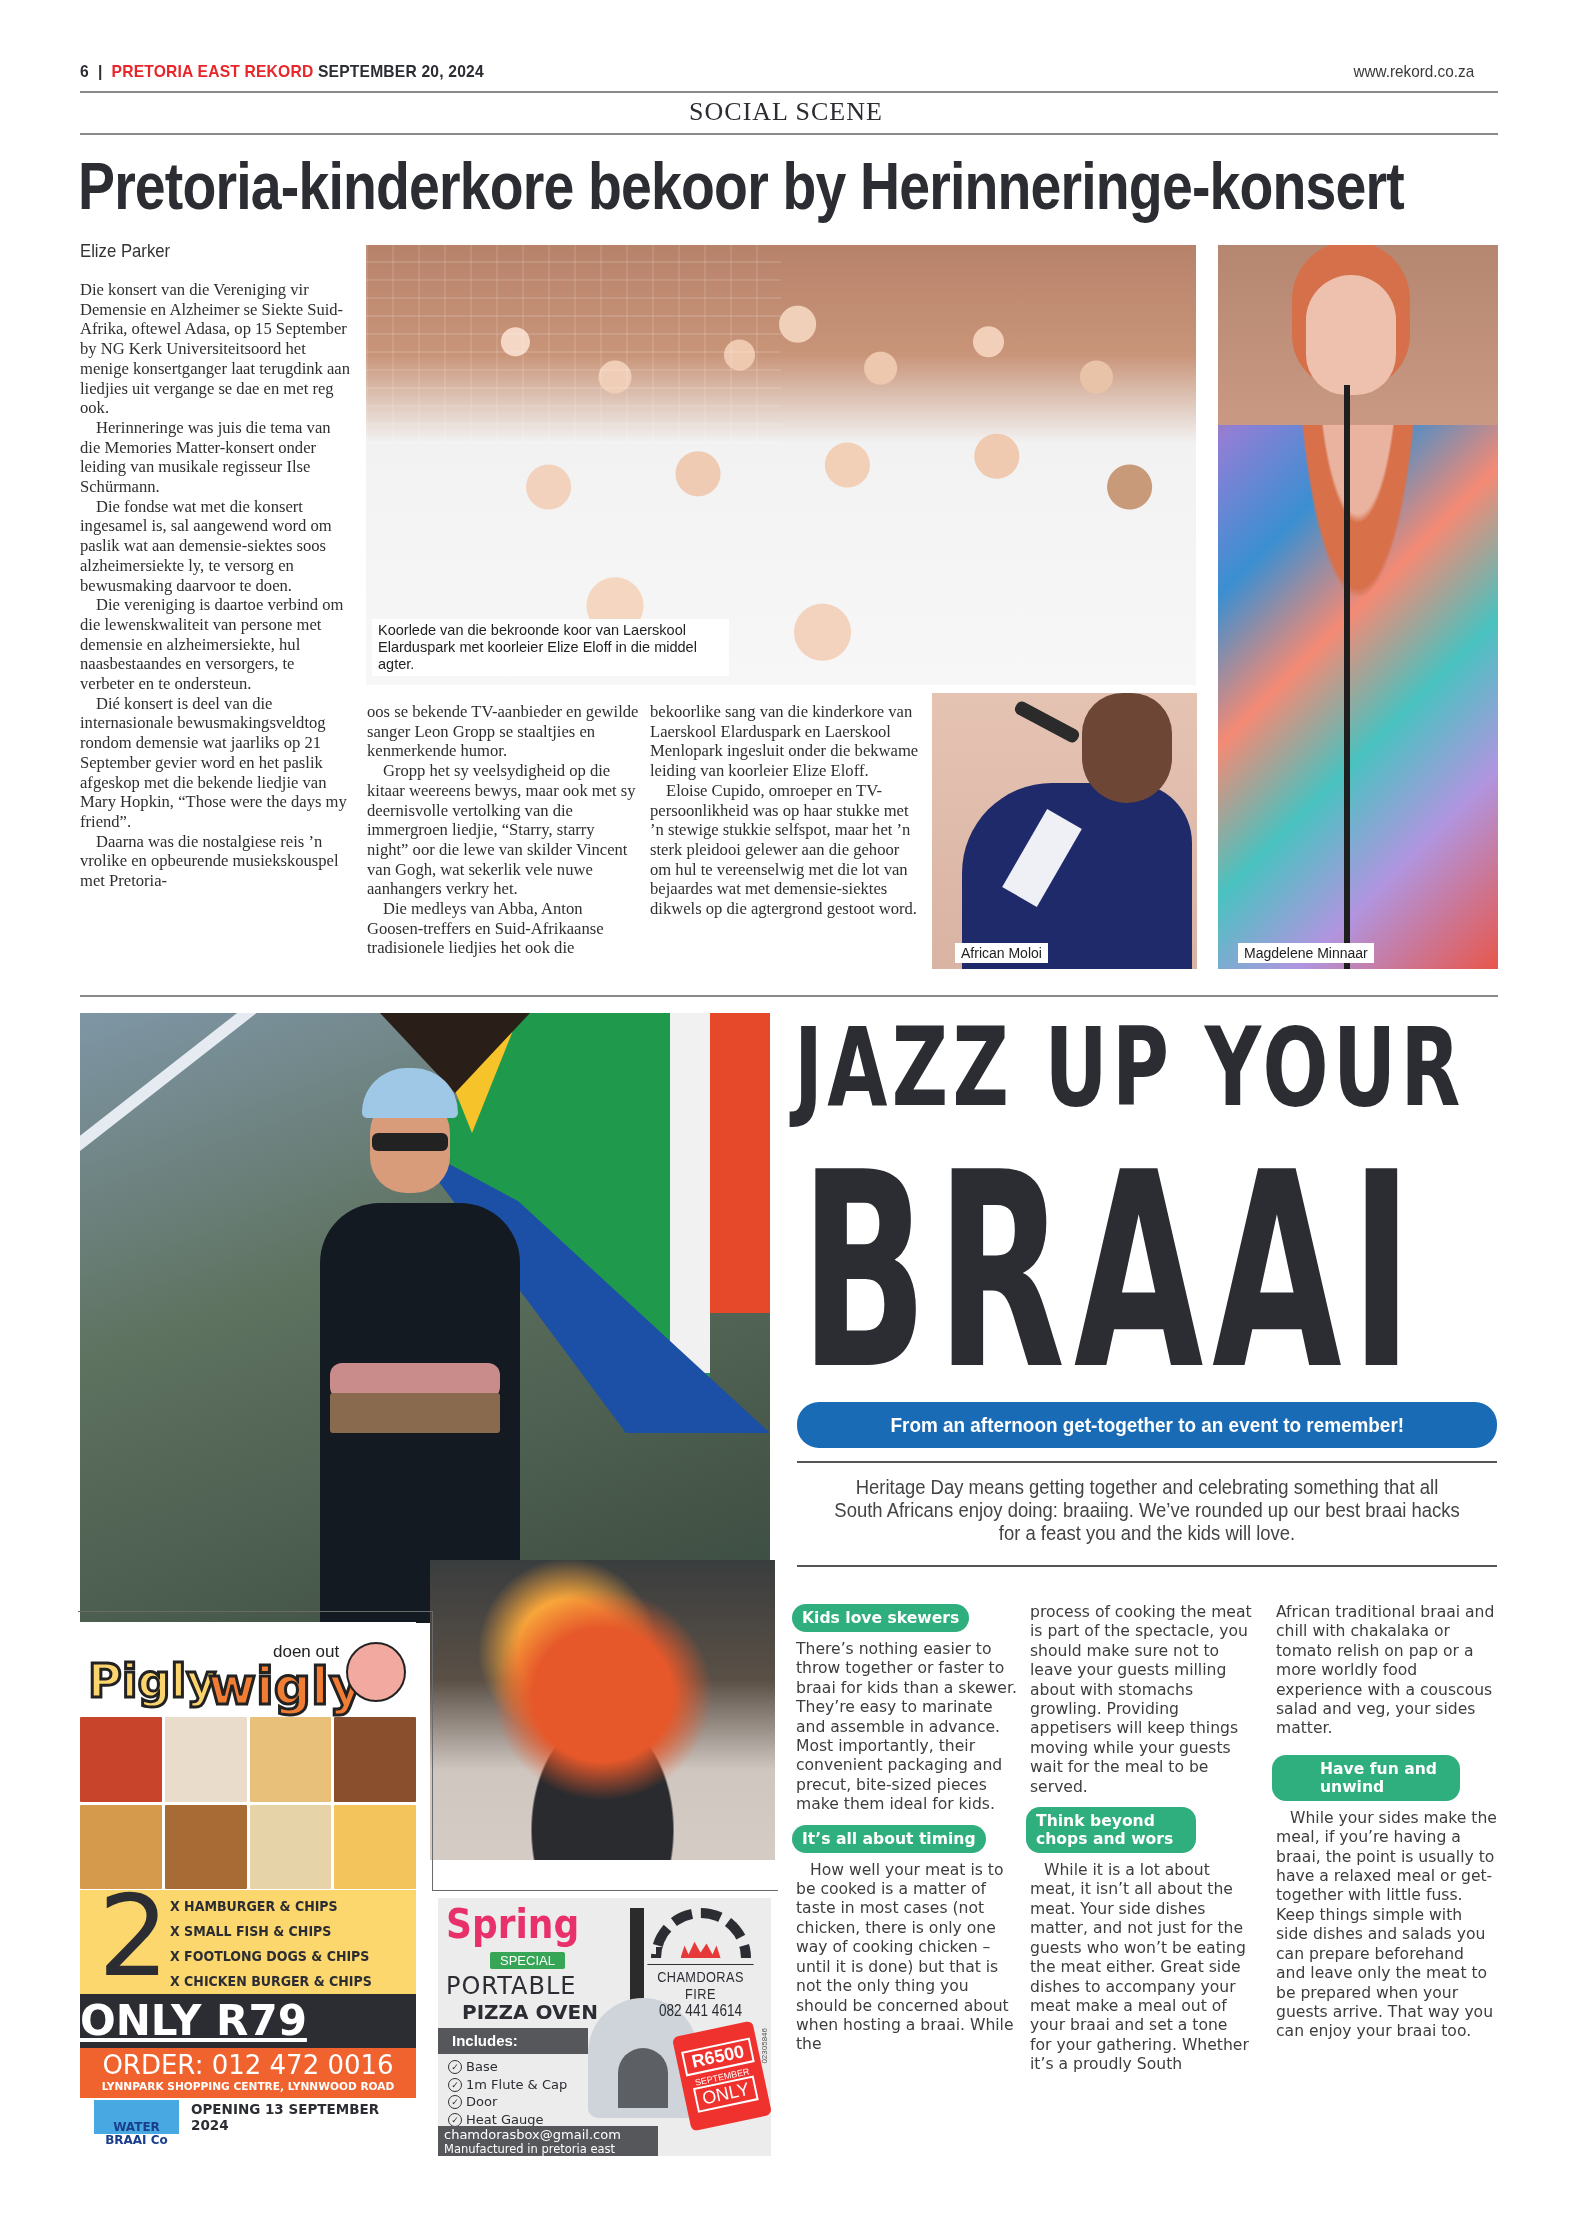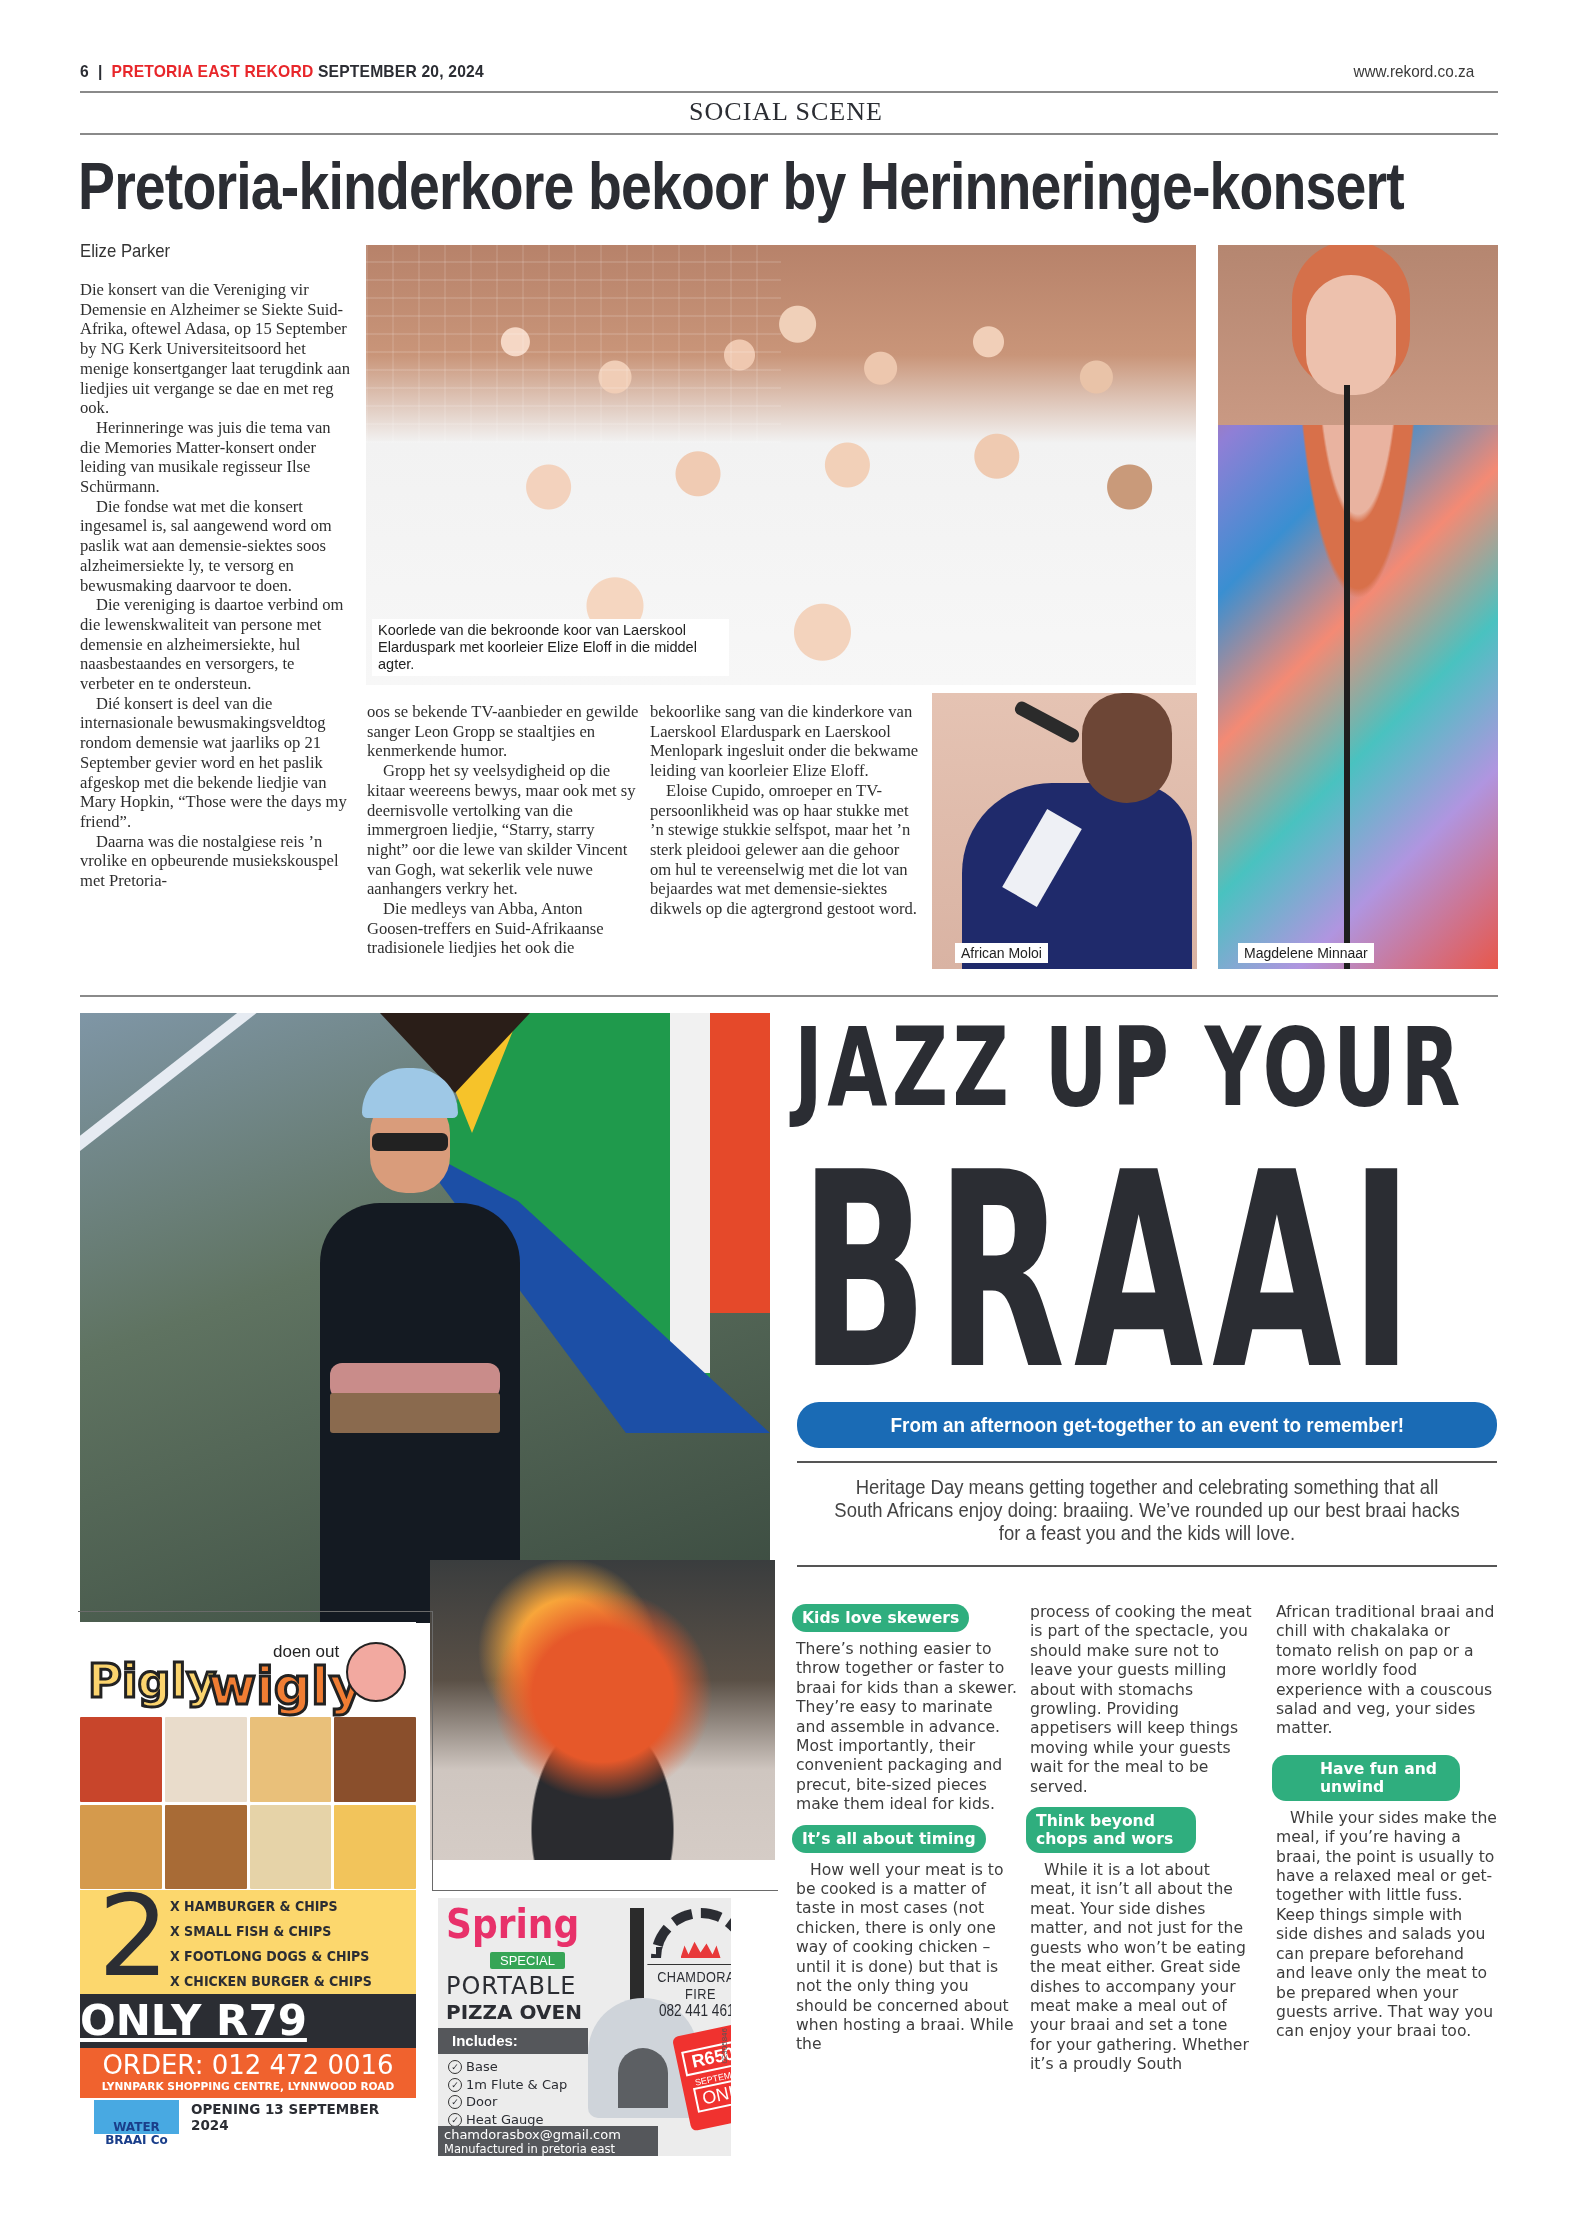--- a/index.html
+++ b/index.html
@@ -122,25 +122,25 @@
   .pig-order .delivery { display:flex; justify-content:center; align-items:center; gap:18px; margin-top:6px; font-family:"DejaVu Sans", sans-serif; font-weight:bold; font-size:17px; color:#2b2d33; }
   .pig-order .uber { font-weight:normal; font-size:19px; }
   .pig-order .uber b { color:#3db154; font-weight:normal; }
   .pig-order .mrd { display:inline-block; width:22px; height:26px; background:#f1b24a; border-radius:6px; margin-right:4px; vertical-align:middle; }
 
   .pig-foot { left:80px; top:2098px; width:336px; height:38px; background:#fff; display:flex; align-items:center; gap:12px; }
   .waterwell { width:87px; height:34px; background:#48a9e2; color:#1a3e8a; font-family:"DejaVu Sans", sans-serif; font-weight:bold; font-size:12px; line-height:13px; text-align:center; padding-top:21px; box-sizing:border-box; margin-left:14px; }
   .opening { font-family:"DejaVu Sans", sans-serif; font-weight:bold; font-size:13.5px; color:#2b2d33; }
 
   
-  .pizza-ad { left:438px; top:1898px; width:293px; height:258px; background:#ececec; overflow:hidden; }
+  .pizza-ad { left:438px; top:1898px; width:333px; height:258px; background:#ececec; overflow:hidden; }
   .spring-word { position:absolute; left:8px; top:6px; font-family:"DejaVu Sans", sans-serif; font-weight:bold; font-size:40px; color:#e8316a; line-height:1; transform:scaleX(0.9); transform-origin:left; }
   .special { position:absolute; left:52px; top:54px; background:#36a556; color:#fff; font-size:13px; padding:1px 10px; border-radius:2px; }
   .portable { position:absolute; left:8px; top:74px; font-family:"DejaVu Sans", sans-serif; font-size:24px; color:#2b2d33; letter-spacing:1px; }
-  .pizza-oven { position:absolute; left:8px; top:102px; font-family:"DejaVu Sans", sans-serif; font-weight:bold; font-size:20px; color:#2b2d33; }
+  .pizza-oven { position:absolute; left:24px; top:102px; font-family:"DejaVu Sans", sans-serif; font-weight:bold; font-size:20px; color:#2b2d33; }
   .includes-bar { position:absolute; left:0; top:130px; width:150px; height:26px; background:#55575b; color:#fff; font-weight:bold; font-size:15px; line-height:26px; padding-left:14px; box-sizing:border-box; }
   .inc-list { position:absolute; left:10px; top:160px; margin:0; padding:0; list-style:none; font-family:"DejaVu Sans", sans-serif; font-size:13px; line-height:17.5px; color:#2b2d33; }
   .inc-list li::before { content:"\2713"; display:inline-block; width:12px; height:12px; border:1px solid #333; border-radius:50%; font-size:9px; line-height:12px; text-align:center; margin-right:4px; vertical-align:1px; }
   .email-bar { position:absolute; left:0; top:228px; width:220px; height:30px; background:#55575b; color:#fff; font-family:"DejaVu Sans", sans-serif; font-size:13px; line-height:14px; padding:2px 6px; box-sizing:border-box; }
   .email-bar .mf { font-size:11.5px; }
   .oven-shape { position:absolute; left:150px; top:60px; width:110px; height:170px; }
   .oven-shape .chim { position:absolute; left:42px; top:-50px; width:14px; height:110px; background:#2b2b2b; }
   .oven-shape .dome { position:absolute; left:0; top:40px; width:110px; height:120px; background:#cfd4da; border-radius:55px 55px 10px 10px; }
   .oven-shape .door { position:absolute; left:30px; top:90px; width:50px; height:60px; background:#5c5f63; border-radius:25px 25px 0 0; }
   .cham-logo { position:absolute; left:200px; top:10px; width:125px; text-align:center; }

